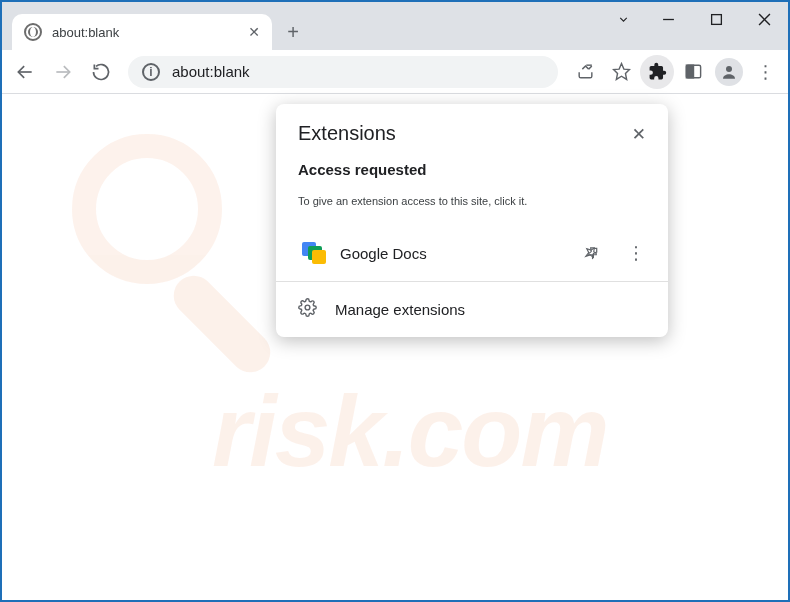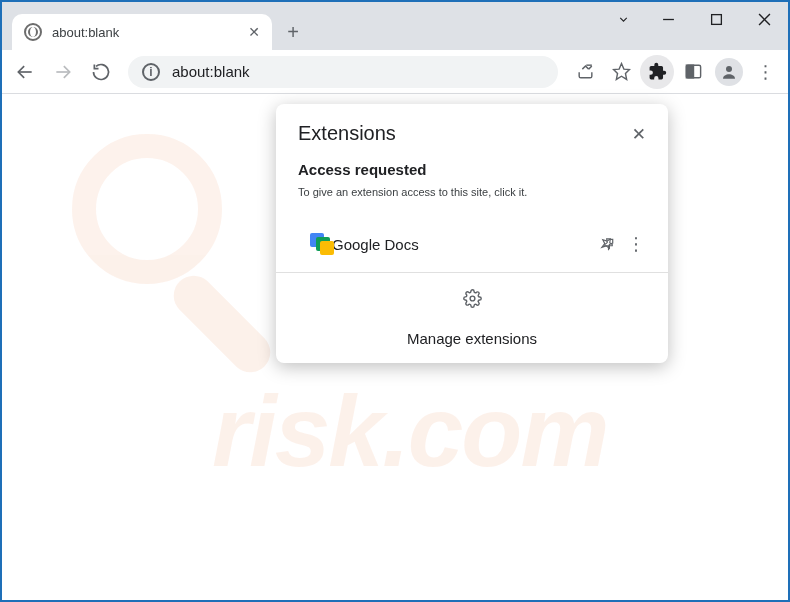--- a/index.html
+++ b/index.html
@@ -180,27 +180,27 @@
     }
     .popup-header {
       padding: 18px 18px 10px 22px;
       display: flex;
       justify-content: space-between;
       align-items: flex-start;
     }
     .popup-title { font-size: 20px; color: #202124; font-weight: 400; }
     .popup-close { color: #5f6368; font-size: 17px; cursor: pointer; padding: 2px 4px; }
     .popup-body { padding: 4px 22px 18px 22px; }
-    .section-head { font-size: 15px; font-weight: 600; color: #202124; margin-bottom: 8px; }
+    .section-head { font-size: 15px; font-weight: 600; color: #202124; margin-bottom: 17px; }
     .section-desc { font-size: 11px; color: #3c4043; }
     .ext-row {
       display: flex;
       align-items: center;
-      padding: 14px 18px 14px 34px;
-      gap: 0;
+      padding: 14px 18px 14px 26px;
+      gap: 16px;
     }
     .ext-icon {
       width: 22px; height: 22px;
       position: relative;
     }
     .ext-icon .sq {
       position: absolute;
       width: 14px; height: 14px;
       border-radius: 2px;
     }
@@ -213,21 +213,20 @@
       display: flex; align-items: center; justify-content: center;
       color: #5f6368; cursor: pointer;
     }
     .divider { height: 1px; background: #e0e0e0; }
     .manage-row {
       display: flex;
       align-items: center;
       padding: 16px 22px;
       gap: 18px;
       cursor: pointer;
-      flex-direction: column;
     }
     .gear { color: #5f6368; }
     .manage-label { font-size: 15px; color: #202124; }
   </style>
 </head>
 <body>
 
 <div class="titlebar">
   <div class="tab">
     <span class="favicon"></span>

